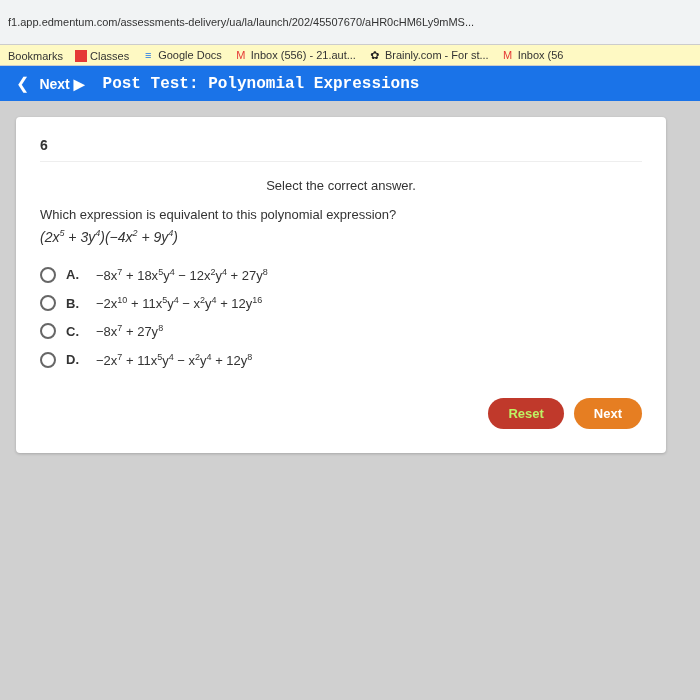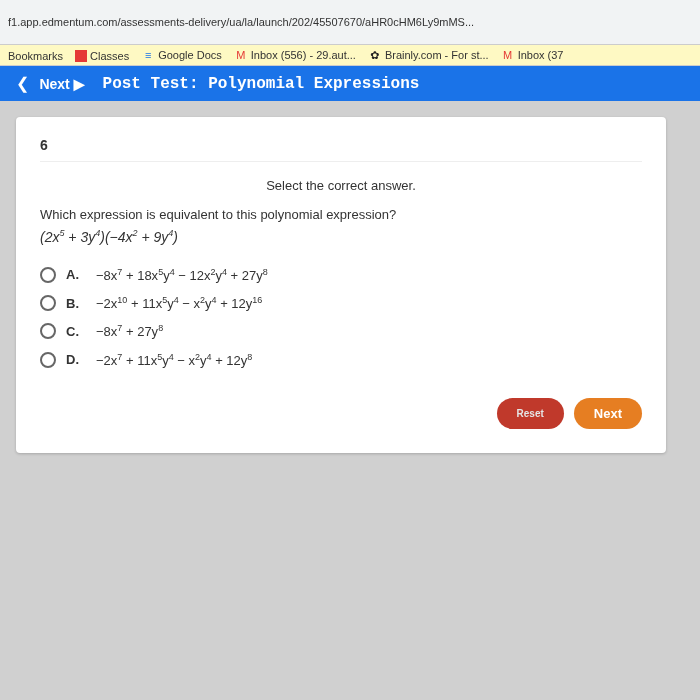--- a/index.html
+++ b/index.html
@@ -169,25 +169,25 @@
 
     .buttons-row {
       display: flex;
       justify-content: flex-end;
       gap: 10px;
       margin-top: 10px;
     }
 
     .reset-btn {
       background: #c0392b;
-      color: #e5e5e5;
+      color: #bef264;
       border: none;
       border-radius: 20px;
       padding: 0 20px;
-      font-size: 10px;
+      font-size: 13px;
       font-weight: bold;
       cursor: pointer;
     }
 
     .next-btn {
       background: #e67e22;
       color: white;
       border: none;
       border-radius: 20px;
       padding: 8px 20px;
@@ -214,29 +214,29 @@
   <span class="bookmark-item">
     <span class="bookmark-icon" style="background:#e53935;width:12px;height:12px;display:inline-block;"></span>
     <span>Classes</span>
   </span>
   <span class="bookmark-item">
     <span class="bookmark-icon" style="color:#1a73e8;font-size:11px;font-weight:bold;">≡</span>
     <span>Google Docs</span>
   </span>
   <span class="bookmark-item">
     <span class="bookmark-icon" style="color:#e53935;font-size:11px;">M</span>
-    <span>Inbox (556) - 29.aut...</span>
+    <span>Inbox (556) - 21.aut...</span>
   </span>
   <span class="bookmark-item">
     <span class="bookmark-icon" style="color:#222;font-size:11px;">✿</span>
     <span>Brainly.com - For st...</span>
   </span>
   <span class="bookmark-item">
     <span class="bookmark-icon" style="color:#e53935;font-size:11px;">M</span>
-    <span>Inbox (37</span>
+    <span>Inbox (56</span>
   </span>
 </div>
 
 <div class="top-nav">
   <span class="nav-chevron">❮</span>
   <button class="nav-next-btn">
     <span>Next</span>
     <span>▶</span>
   </button>
   <span class="nav-title">Post Test: Polynomial Expressions</span>

